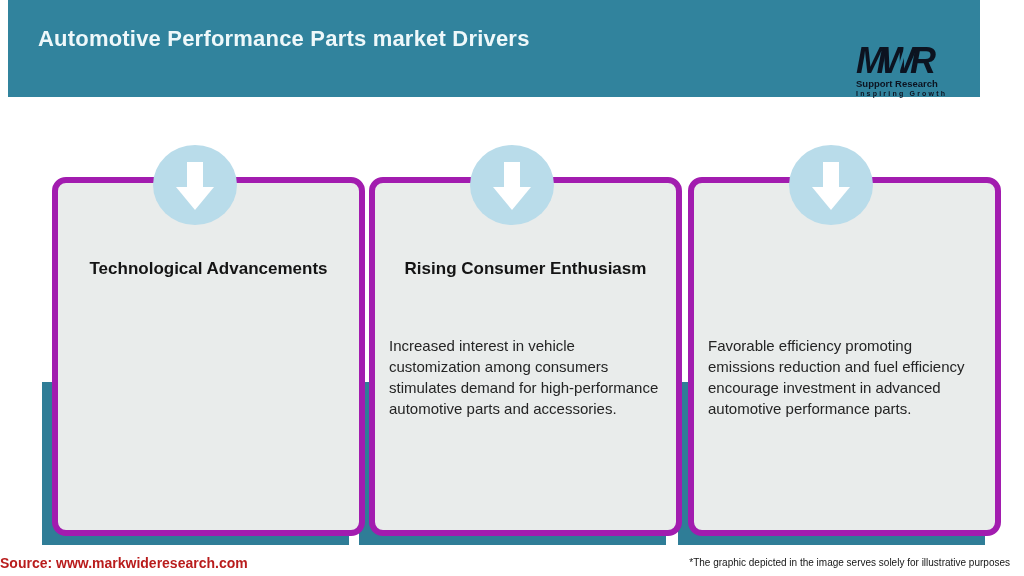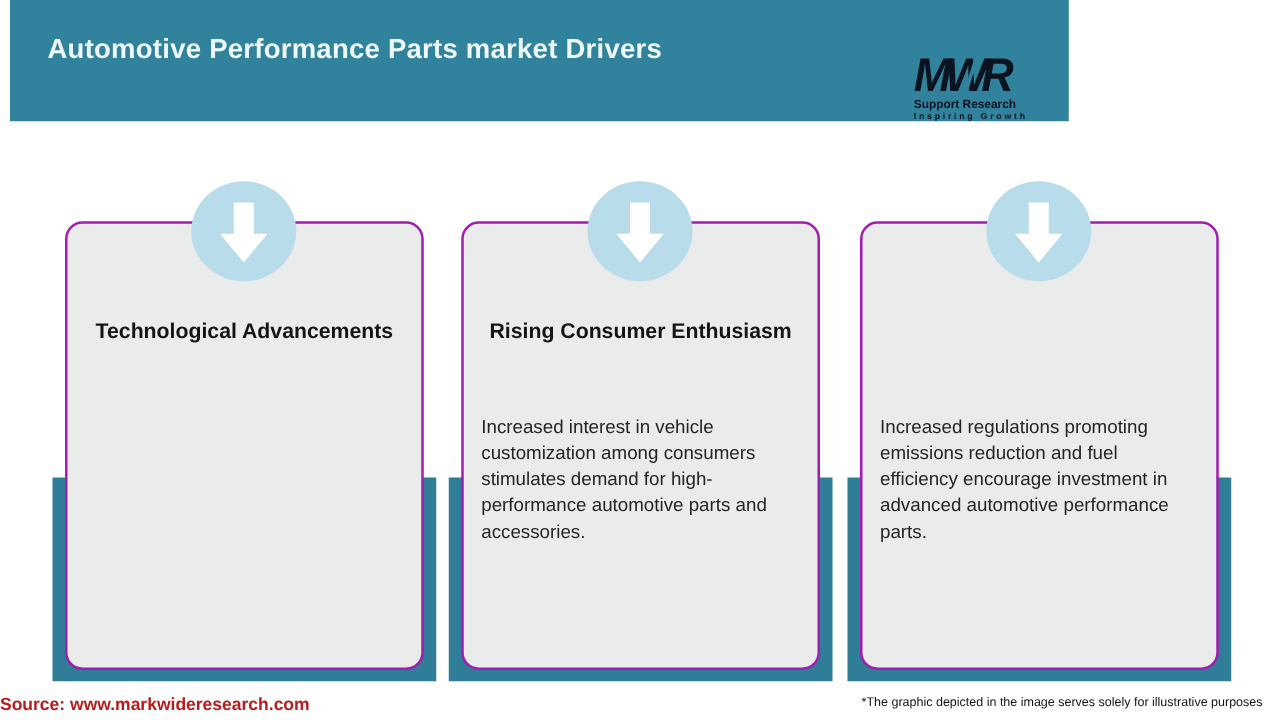--- a/index.html
+++ b/index.html
@@ -8,21 +8,21 @@
     position: relative;
     width: 1024px; height: 576px;
     background: #ffffff;
     font-family: "Liberation Sans", sans-serif;
     overflow: hidden;
   }
 
   
   .header {
     position: absolute;
-    left: 8px; top: 0; width: 847px; height: 97px;
+    left: 8px; top: 0; width: 972px; height: 97px;
     background: #31839d;
   }
   .header-title {
     position: absolute;
     left: 30px; top: 26px;
     font-size: 22px;
     font-weight: bold;
     color: #eef8fa;
     letter-spacing: 0.2px;
   }
@@ -74,23 +74,23 @@
     width: 307px;
     background: #2f7d97;
   }
   .backing-1 { left: 42px; }
   .backing-2 { left: 359px; }
   .backing-3 { left: 678px; }
 
   .card {
     position: absolute;
     top: 177px; height: 359px;
-    width: 287px;
+    width: 313px;
     background: #e9eceb;
-    border: 2px solid #a21caf;
+    border: 6px solid #a21caf;
     border-radius: 14px;
   }
   .card-1 { left: 52px; }
   .card-2 { left: 369px; padding-left: 24px; }
   .card-3 { left: 688px; }
 
   .circle {
     position: absolute;
     top: 145px;
     width: 84px; height: 80px;
@@ -159,21 +159,21 @@
 <div class="card card-1">
   <div class="card-title">Technological Advancements</div>
 </div>
 
 <div class="card card-2">
   <div class="card-title">Rising Consumer Enthusiasm</div>
   <div class="card-body">Increased interest in vehicle customization among consumers stimulates demand for high-performance automotive parts and accessories.</div>
 </div>
 
 <div class="card card-3">
-  <div class="card-body">Increased regulations promoting emissions reduction and fuel efficiency encourage investment in advanced automotive performance parts.</div>
+  <div class="card-body">Favorable efficiency promoting emissions reduction and fuel efficiency encourage investment in advanced automotive performance parts.</div>
 </div>
 
 <div class="circle circle-1">
   <svg width="42" height="52" viewBox="0 0 42 52" aria-hidden="true">
     <rect x="13" y="2" width="16" height="26" fill="#ffffff"></rect>
     <polygon points="2,27 40,27 21,50" fill="#ffffff"></polygon>
   </svg>
 </div>
 <div class="circle circle-2">
   <svg width="42" height="52" viewBox="0 0 42 52" aria-hidden="true">

